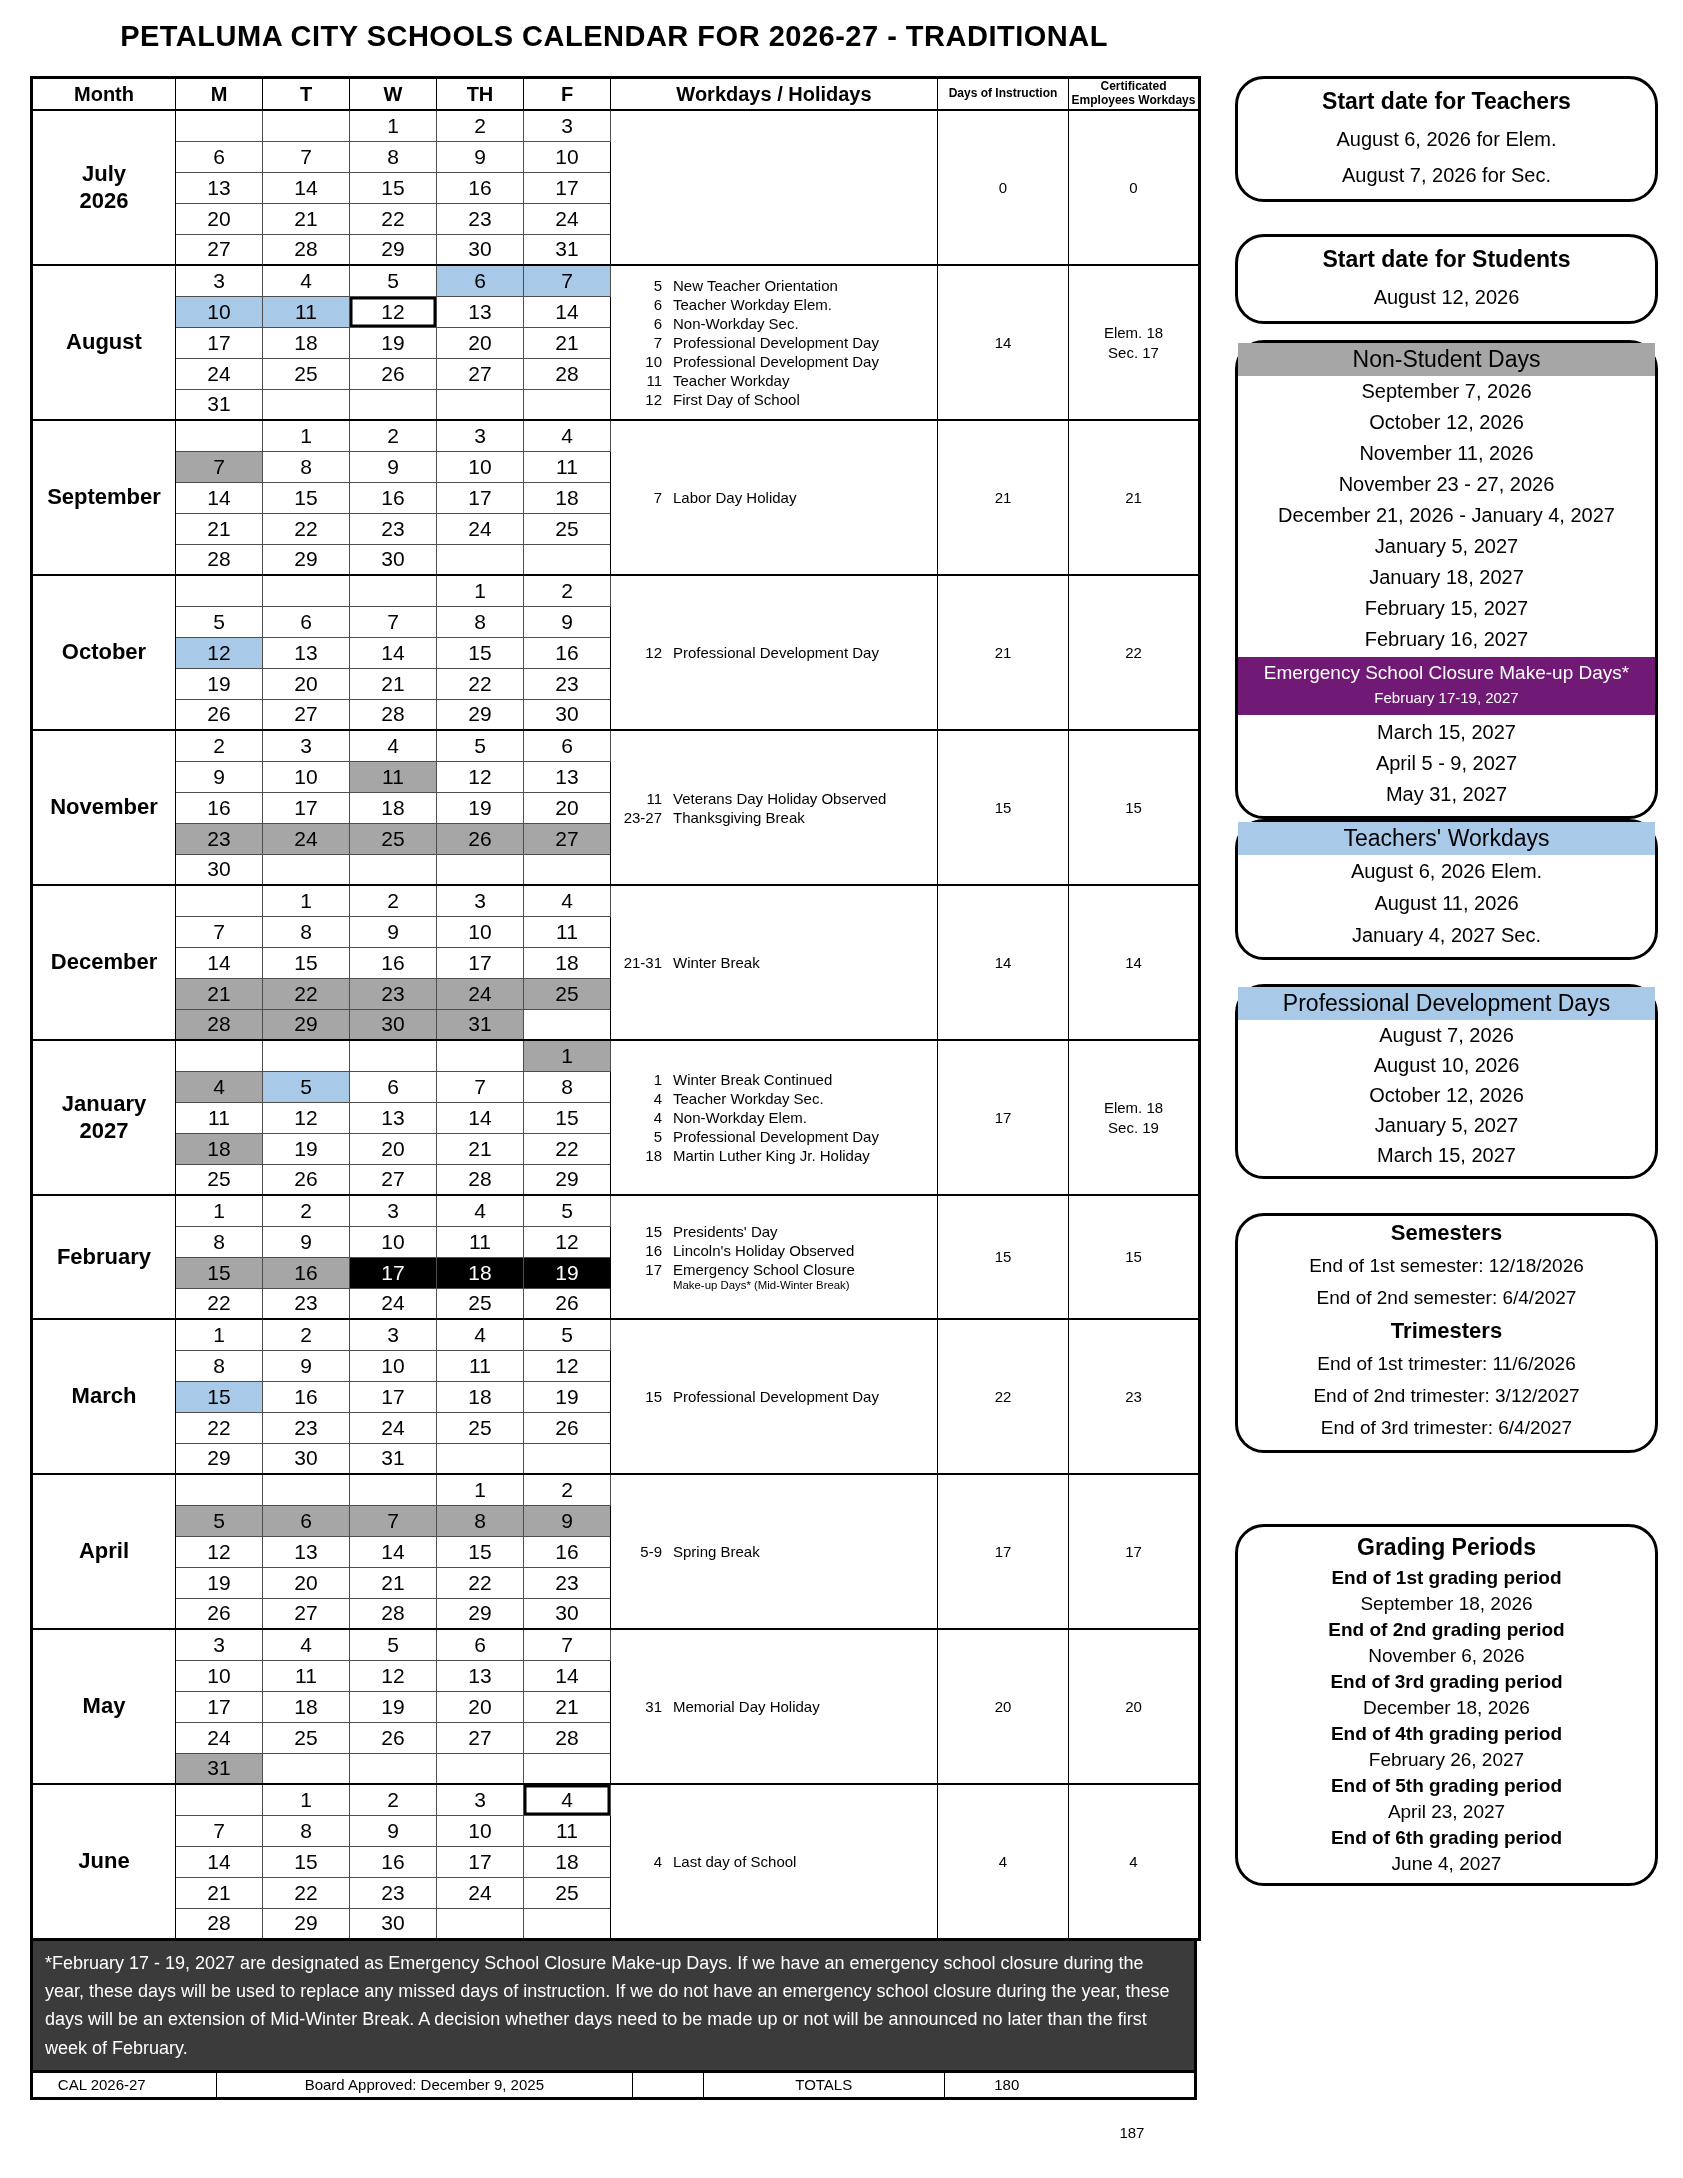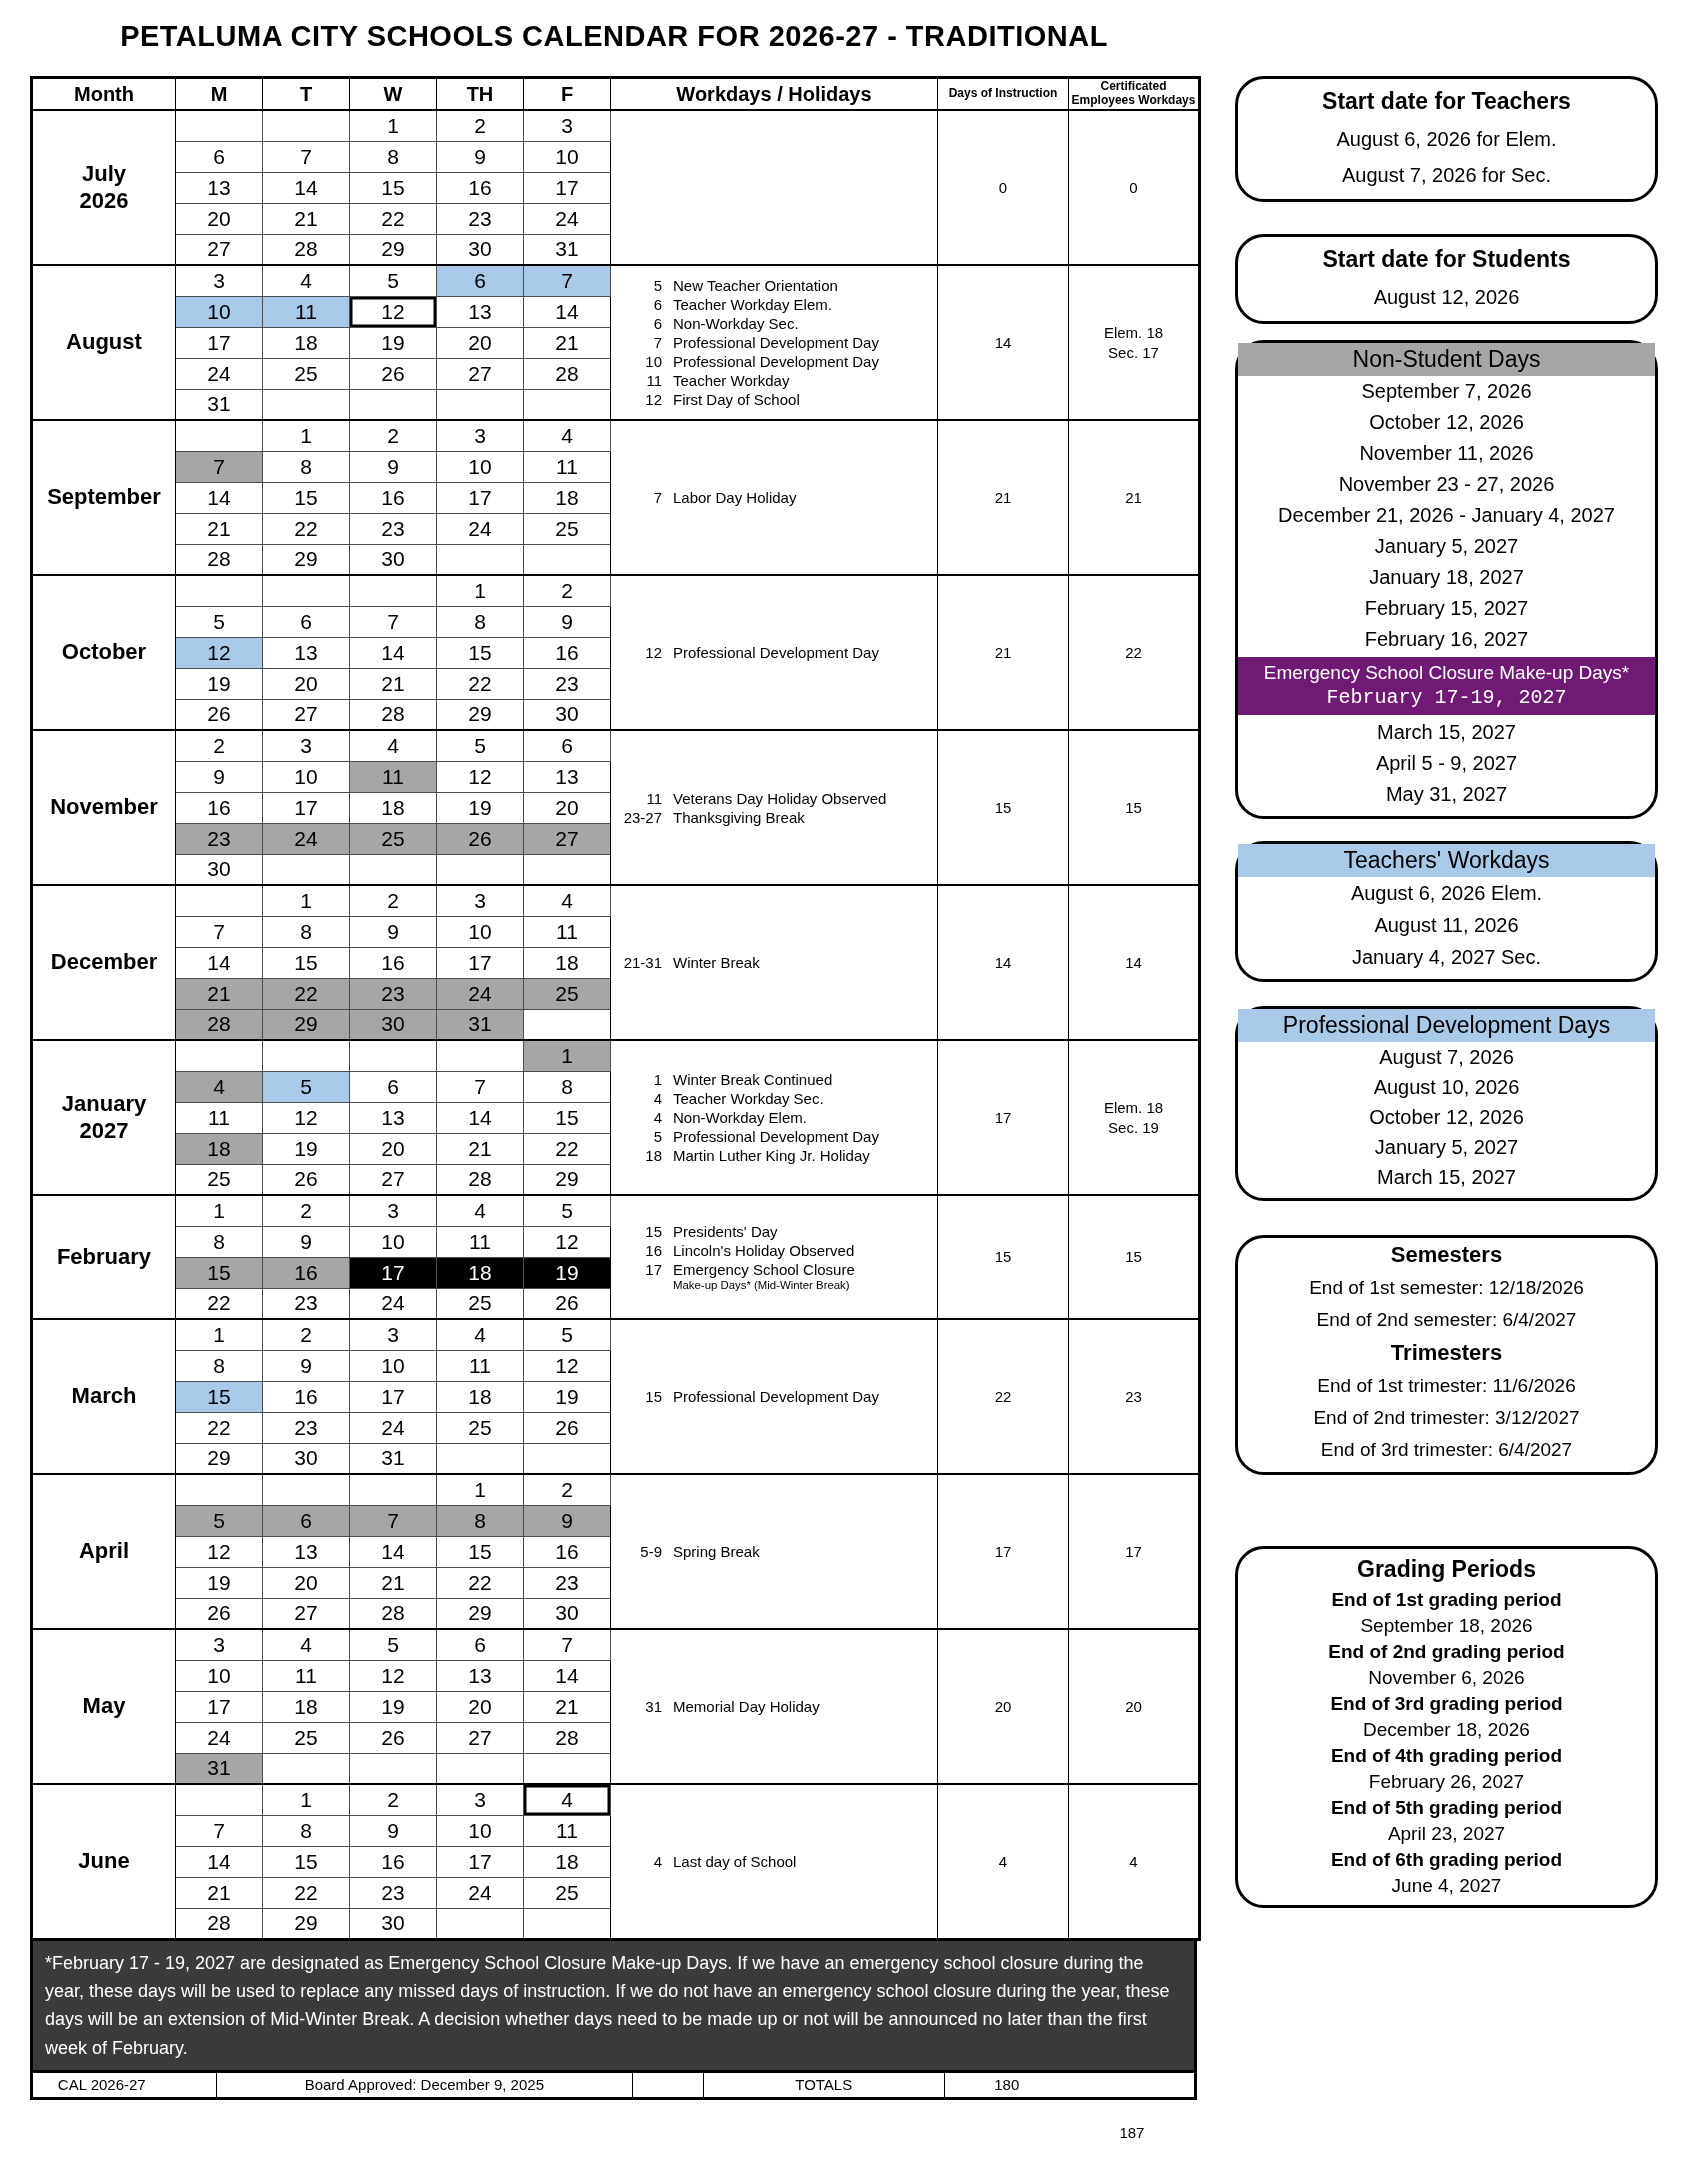--- a/index.html
+++ b/index.html
@@ -47,21 +47,21 @@
   .box-title{font-weight:bold;font-size:23px;line-height:40px;padding-top:2px;}
   .box-hdr{font-size:23px;line-height:33px;}
   .hdr-gray{background:#A6A6A6;}
   .hdr-blue{background:#A9C9E8;}
   .box-line{font-size:20px;line-height:36px;}
   .ns-line{font-size:20px;line-height:31px;}
   .tw-line{font-size:20px;line-height:32px;}
   .pd-line{font-size:20px;line-height:30px;}
   .em{background:#701a75;color:#fff;padding:3px 0 5px;margin:2px 0;}
   .em-t{font-size:19px;line-height:26px;}
-  .em-d{font-size:20px;line-height:24px;font-family:Liberation Mono, monospace;}
+  .em-d{font-size:15px;line-height:24px;}
   .terms-title{font-weight:bold;font-size:22px;line-height:34px;}
   .term-line{font-size:19px;line-height:32px;}
   .gp-title{font-weight:bold;font-size:23px;line-height:36px;padding-top:2px;}
   .gp-label{font-weight:bold;font-size:19px;line-height:26px;}
   .gp-date{font-size:19px;line-height:26px;}
   .pad-b{padding-bottom:6px;border-radius:29px;}
 </style>
 </head>
 <body>
 
@@ -791,21 +791,21 @@
         </div>
     </div>
 
     <div class="sbox pad-b" style="margin-bottom:16px">
       <div class="box-title">Start date for Students</div>
       <div>
           <div class="box-line">August 12, 2026</div>
         </div>
     </div>
 
-    <div class="sbox pad-b" style="margin-bottom:22px">
+    <div class="sbox pad-b" style="">
       <div class="box-hdr hdr-gray">Non-Student Days</div>
       <div>
           <div class="ns-line">September 7, 2026</div>
           <div class="ns-line">October 12, 2026</div>
           <div class="ns-line">November 11, 2026</div>
           <div class="ns-line">November 23 - 27, 2026</div>
           <div class="ns-line">December 21, 2026 - January 4, 2027</div>
           <div class="ns-line">January 5, 2027</div>
           <div class="ns-line">January 18, 2027</div>
           <div class="ns-line">February 15, 2027</div>

